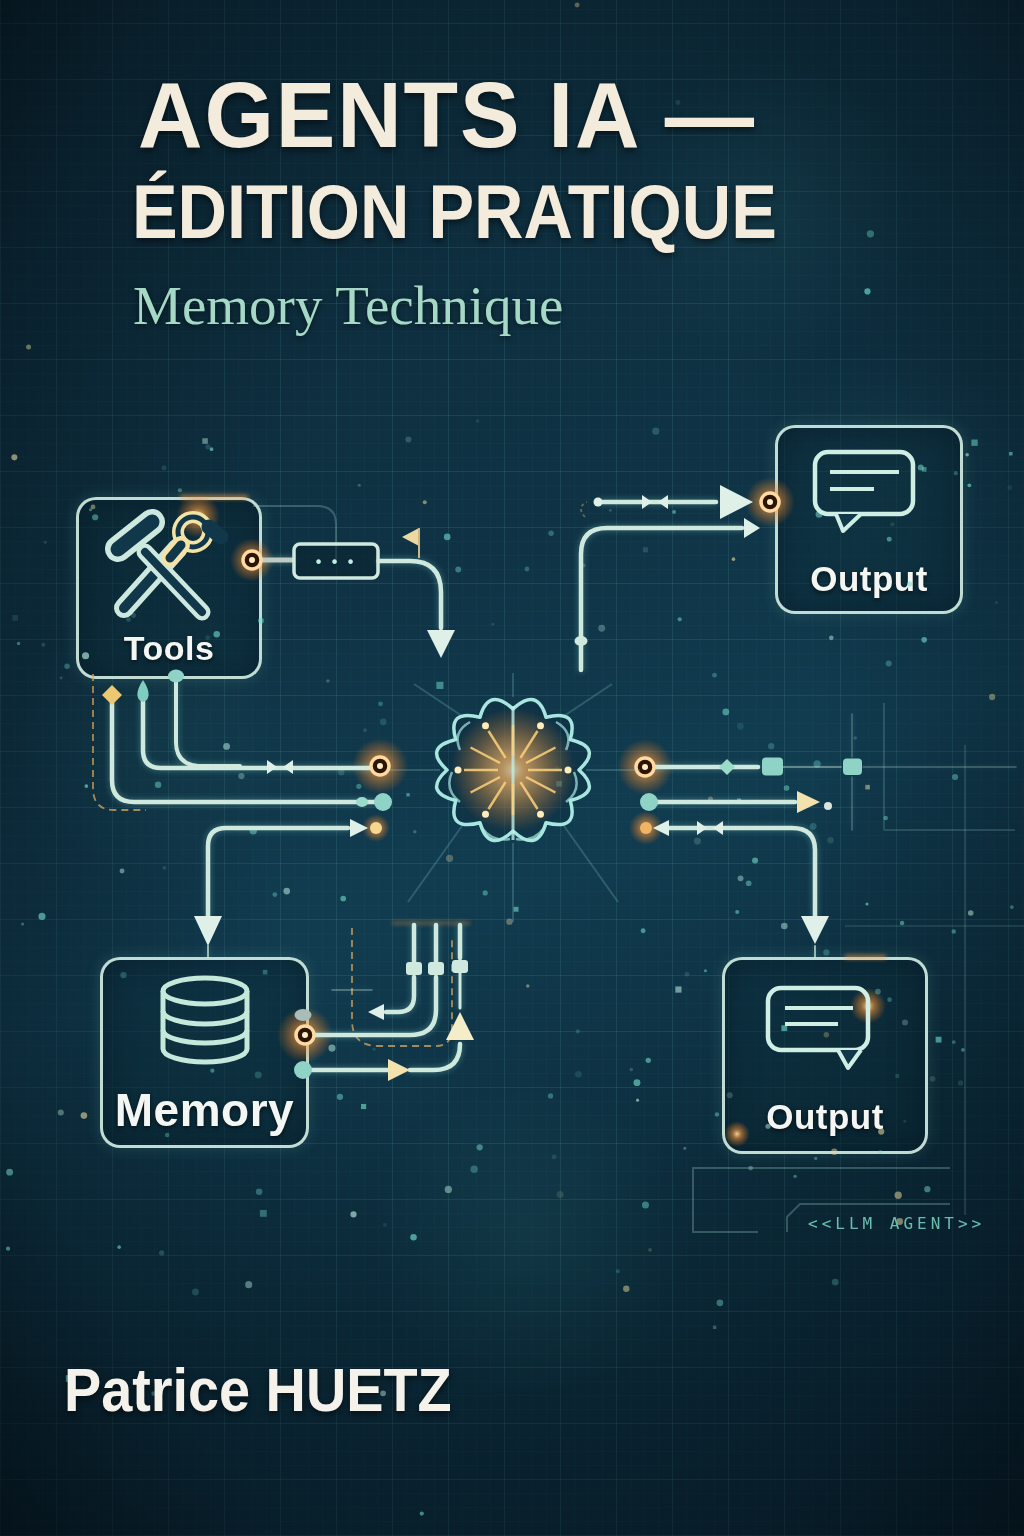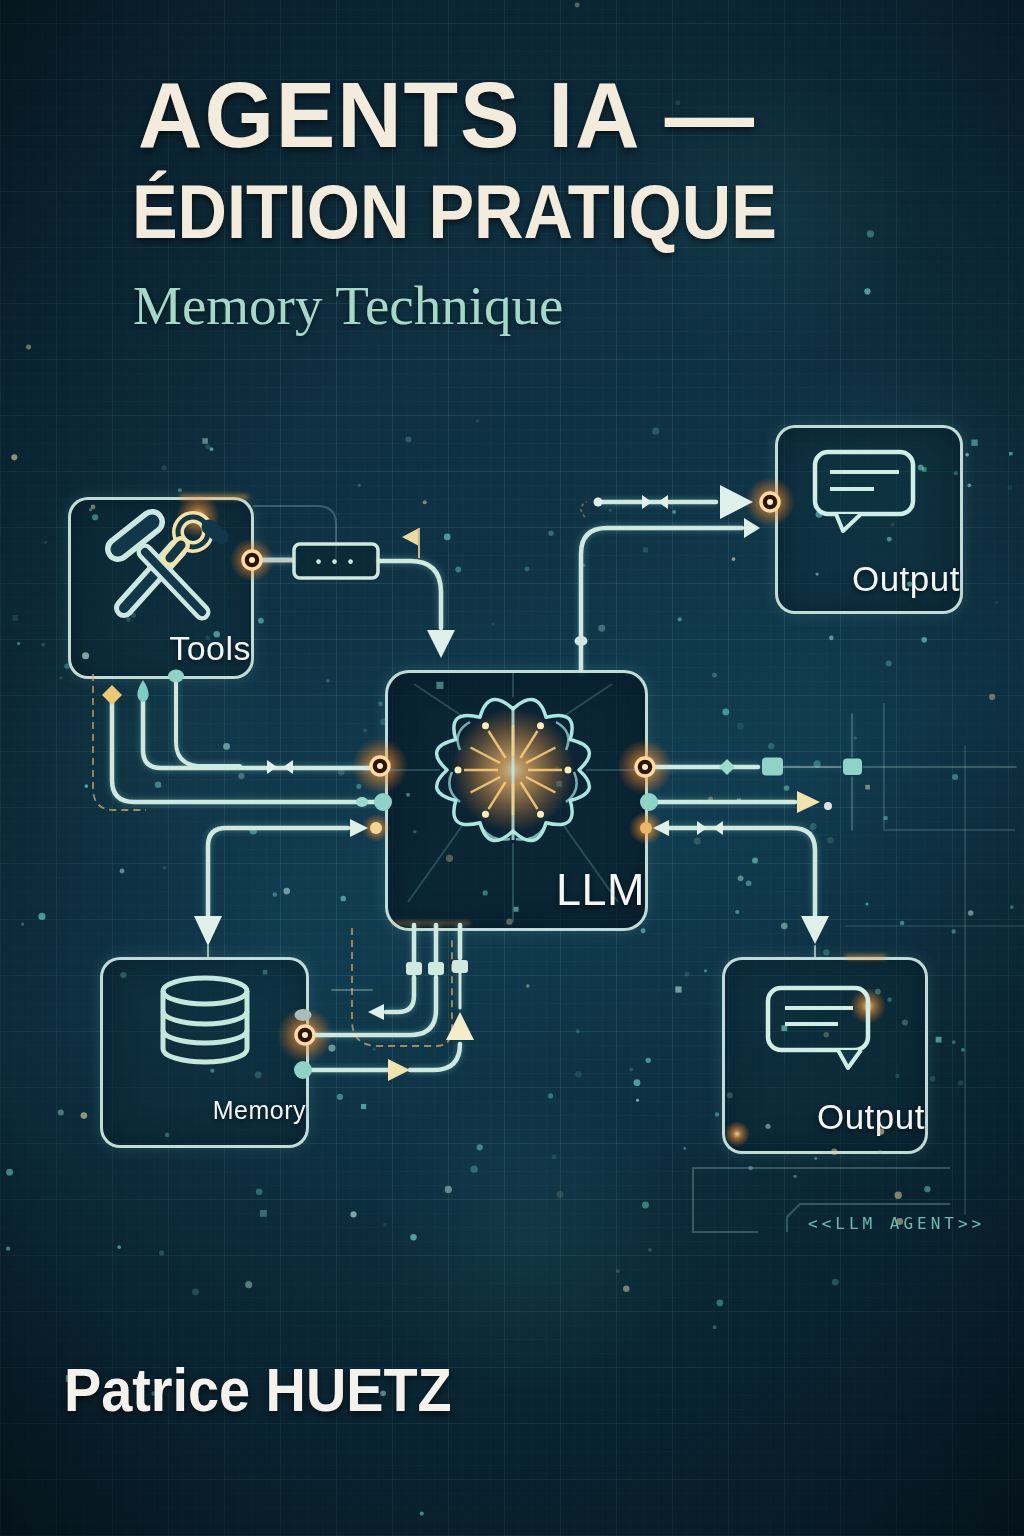--- a/index.html
+++ b/index.html
@@ -16,31 +16,31 @@
   .vignette{position:absolute;inset:0;z-index:1;pointer-events:none;
     background:radial-gradient(ellipse at 52% 46%, rgba(10,36,50,0) 38%, rgba(4,16,24,.40) 76%, rgba(2,9,14,.72) 100%);}
   .haze{position:absolute;border-radius:50%;z-index:1;pointer-events:none;}
   .h1{left:610px;top:60px;width:320px;height:300px;background:radial-gradient(circle,rgba(70,160,165,.12),transparent 70%);}
   .h2{left:360px;top:1090px;width:340px;height:300px;background:radial-gradient(circle,rgba(70,170,160,.11),transparent 70%);}
   .h3{left:10px;top:600px;width:280px;height:280px;background:radial-gradient(circle,rgba(60,150,150,.09),transparent 70%);}
   .h4{left:760px;top:350px;width:260px;height:240px;background:radial-gradient(circle,rgba(70,160,165,.08),transparent 70%);}
   
   .box{position:absolute;z-index:2;border:3px solid rgba(208,236,226,.92);border-radius:20px;
     background:rgba(13,42,56,.42);box-shadow:0 0 16px rgba(140,220,200,.16), inset 0 0 34px rgba(4,18,28,.45);}
-  .box-tools{left:68px;top:497px;width:180px;height:176px;}
+  .box-tools{left:76px;top:497px;width:180px;height:176px;}
   .box-output-top{left:775px;top:425px;width:182px;height:183px;}
   .box-llm{left:385px;top:670px;width:257px;height:255px;border-radius:24px;background:rgba(6,24,35,.60);}
   .box-memory{left:100px;top:957px;width:203px;height:185px;}
   .box-output-bottom{left:722px;top:957px;width:200px;height:191px;}
-  .box-label{position:absolute;left:0;right:0;text-align:right;color:#f4f6f3;font-weight:400;
+  .box-label{position:absolute;left:0;right:0;text-align:center;color:#f4f6f3;font-weight:700;
     text-shadow:0 2px 5px rgba(0,0,0,.6);letter-spacing:.5px;}
   .lbl-tools{bottom:8px;font-size:34px;}
   .lbl-output-top{bottom:12px;font-size:35px;}
   .lbl-llm{bottom:12px;font-size:45px;}
-  .lbl-memory{bottom:20px;font-size:25px;}
+  .lbl-memory{bottom:8px;font-size:46px;}
   .lbl-output-bottom{bottom:14px;font-size:35px;}
   
   svg.wiresvg{position:absolute;inset:0;z-index:3;pointer-events:none;}
   .wires{filter:drop-shadow(0 0 3px rgba(150,230,215,.38));}
   
   .txt{position:absolute;z-index:4;transform-origin:left top;white-space:nowrap;}
   .title1{left:138px;top:62px;font-size:93px;font-weight:700;color:#f3ecdc;letter-spacing:2px;
     transform:scaleX(.96);text-shadow:0 3px 8px rgba(0,0,0,.55);}
   .title2{left:132px;top:168px;font-size:76px;font-weight:700;color:#f3ecdc;
     transform:scaleX(.90);text-shadow:0 3px 8px rgba(0,0,0,.55);}
@@ -59,23 +59,20 @@
   <div class="haze h1"></div>
   <div class="haze h2"></div>
   <div class="haze h3"></div>
   <div class="haze h4"></div>
 
   <div class="box box-tools">
     <span class="box-label lbl-tools">Tools</span>
   </div>
   <div class="box box-output-top">
     <span class="box-label lbl-output-top">Output</span>
-  </div>
-  <div class="box box-llm">
-    <span class="box-label lbl-llm">LLM</span>
   </div>
   <div class="box box-memory">
     <span class="box-label lbl-memory">Memory</span>
   </div>
   <div class="box box-output-bottom">
     <span class="box-label lbl-output-bottom">Output</span>
   </div>
 
   <svg class="wiresvg" width="1024" height="1536" viewBox="0 0 1024 1536">
     <defs>

